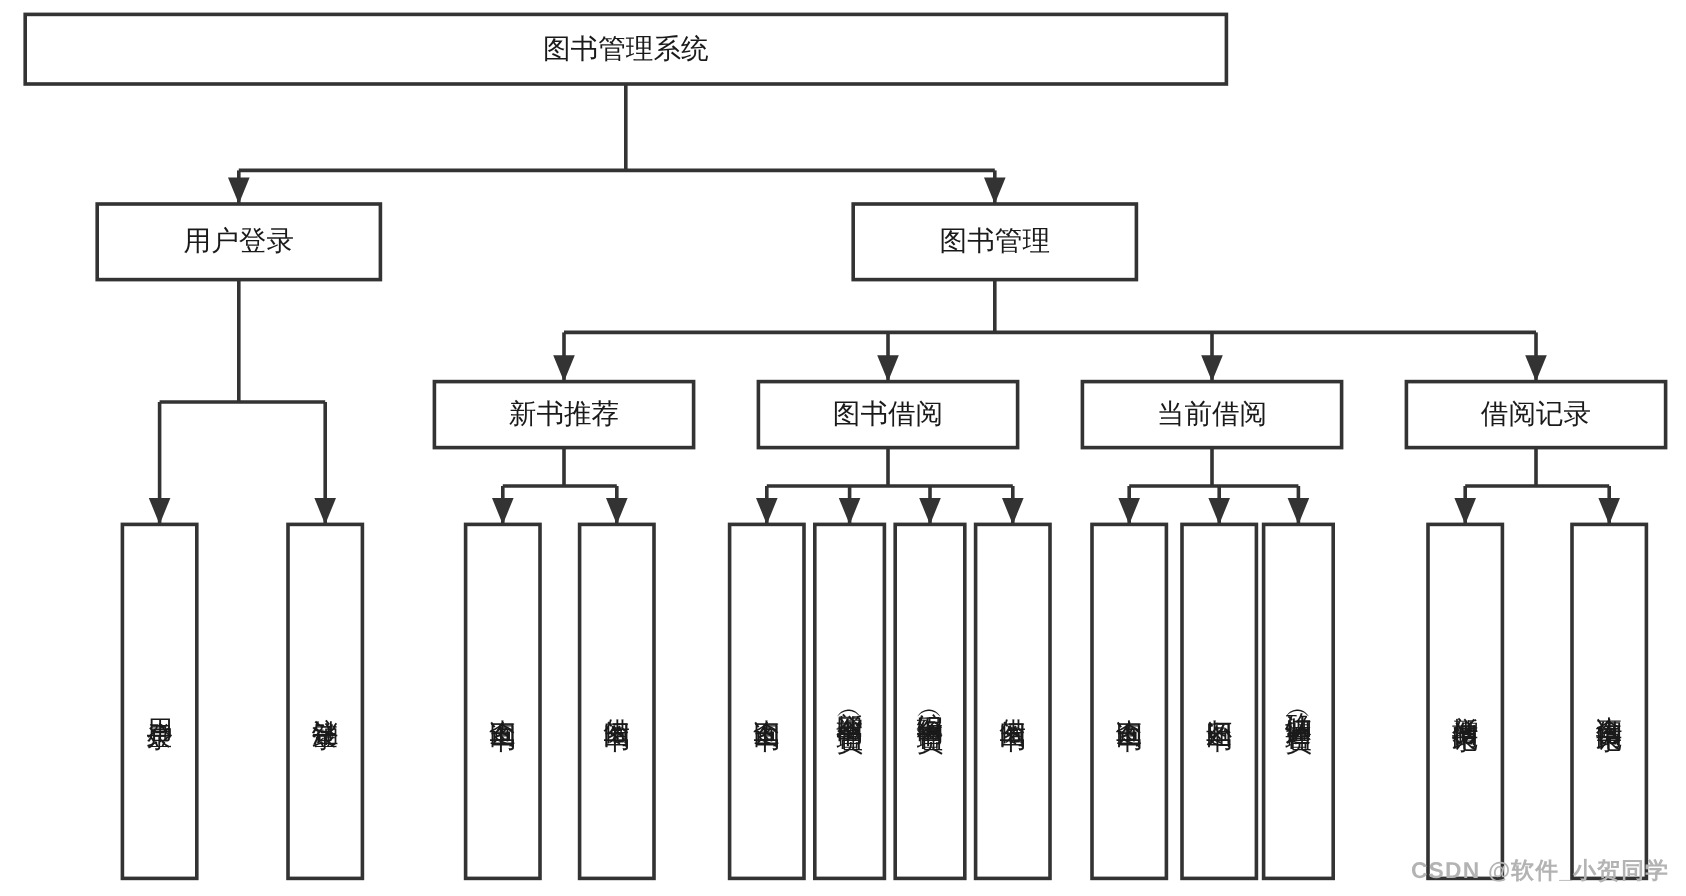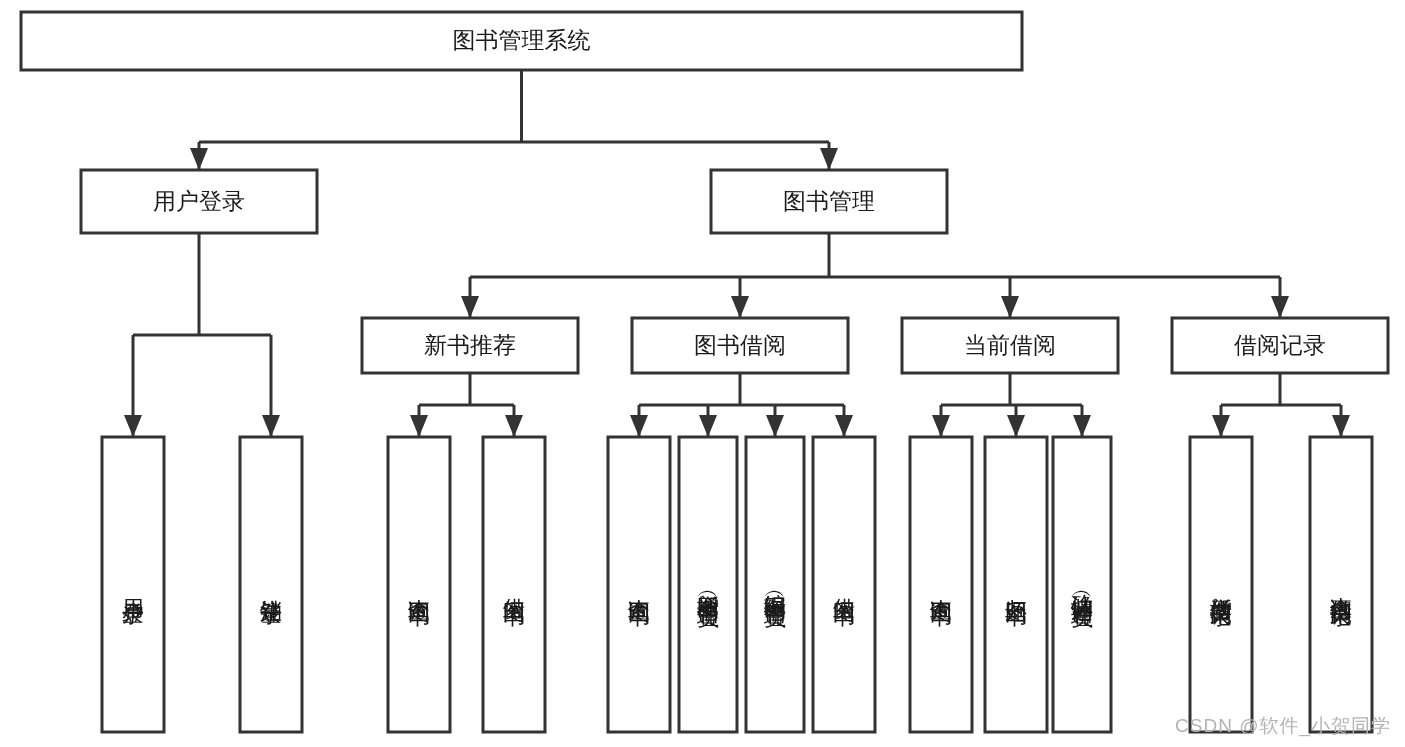--- a/index.html
+++ b/index.html
@@ -70,20 +70,21 @@
   .watermark {
     position: absolute;
     right: 14px;
     bottom: 8px;
     font-family: "Liberation Sans", "DejaVu Sans", sans-serif;
     font-size: 19px;
     color: #b3b3b3;
     letter-spacing: 1px;
     user-select: none;
     white-space: nowrap;
+    font-weight: bold;
   }
 </style>
 </head>
 <body>
 
 <div id="diagram-root">
 
   <svg id="diagram-canvas" viewBox="0 0 1405 747">
     <g id="connector-layer">
         <line x1="521.5" y1="70" x2="521.5" y2="142" class="connector"></line>

